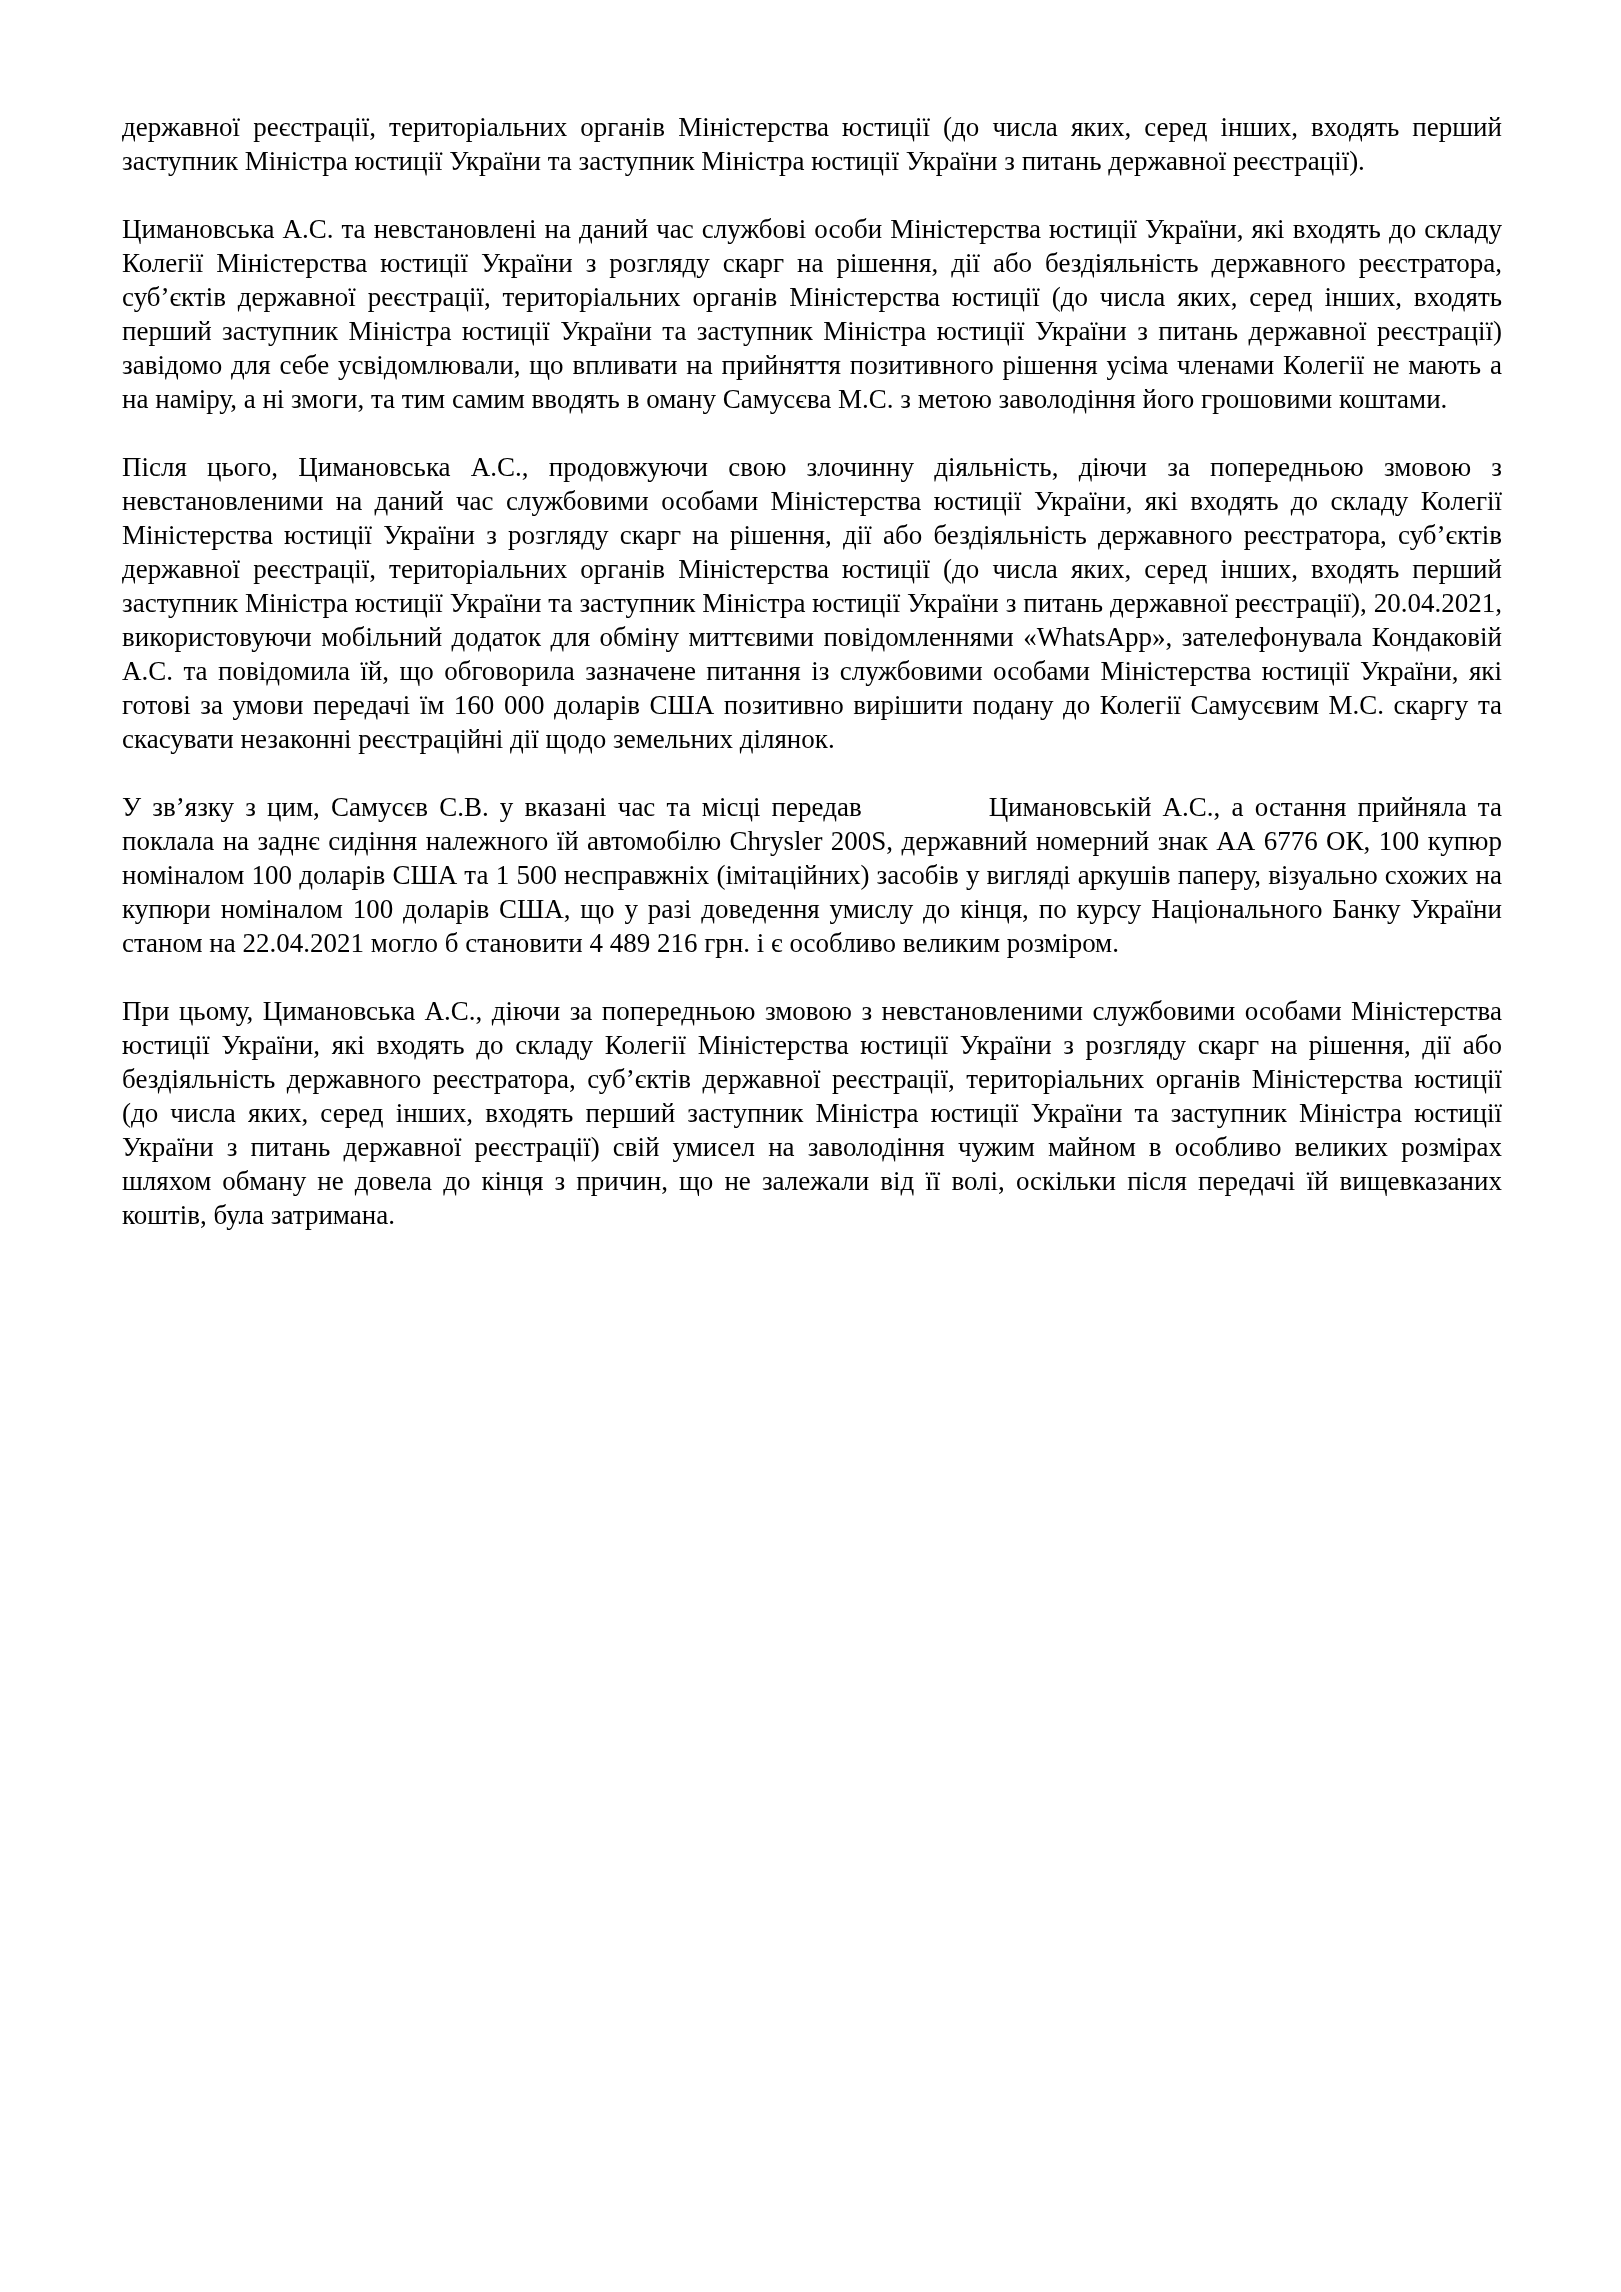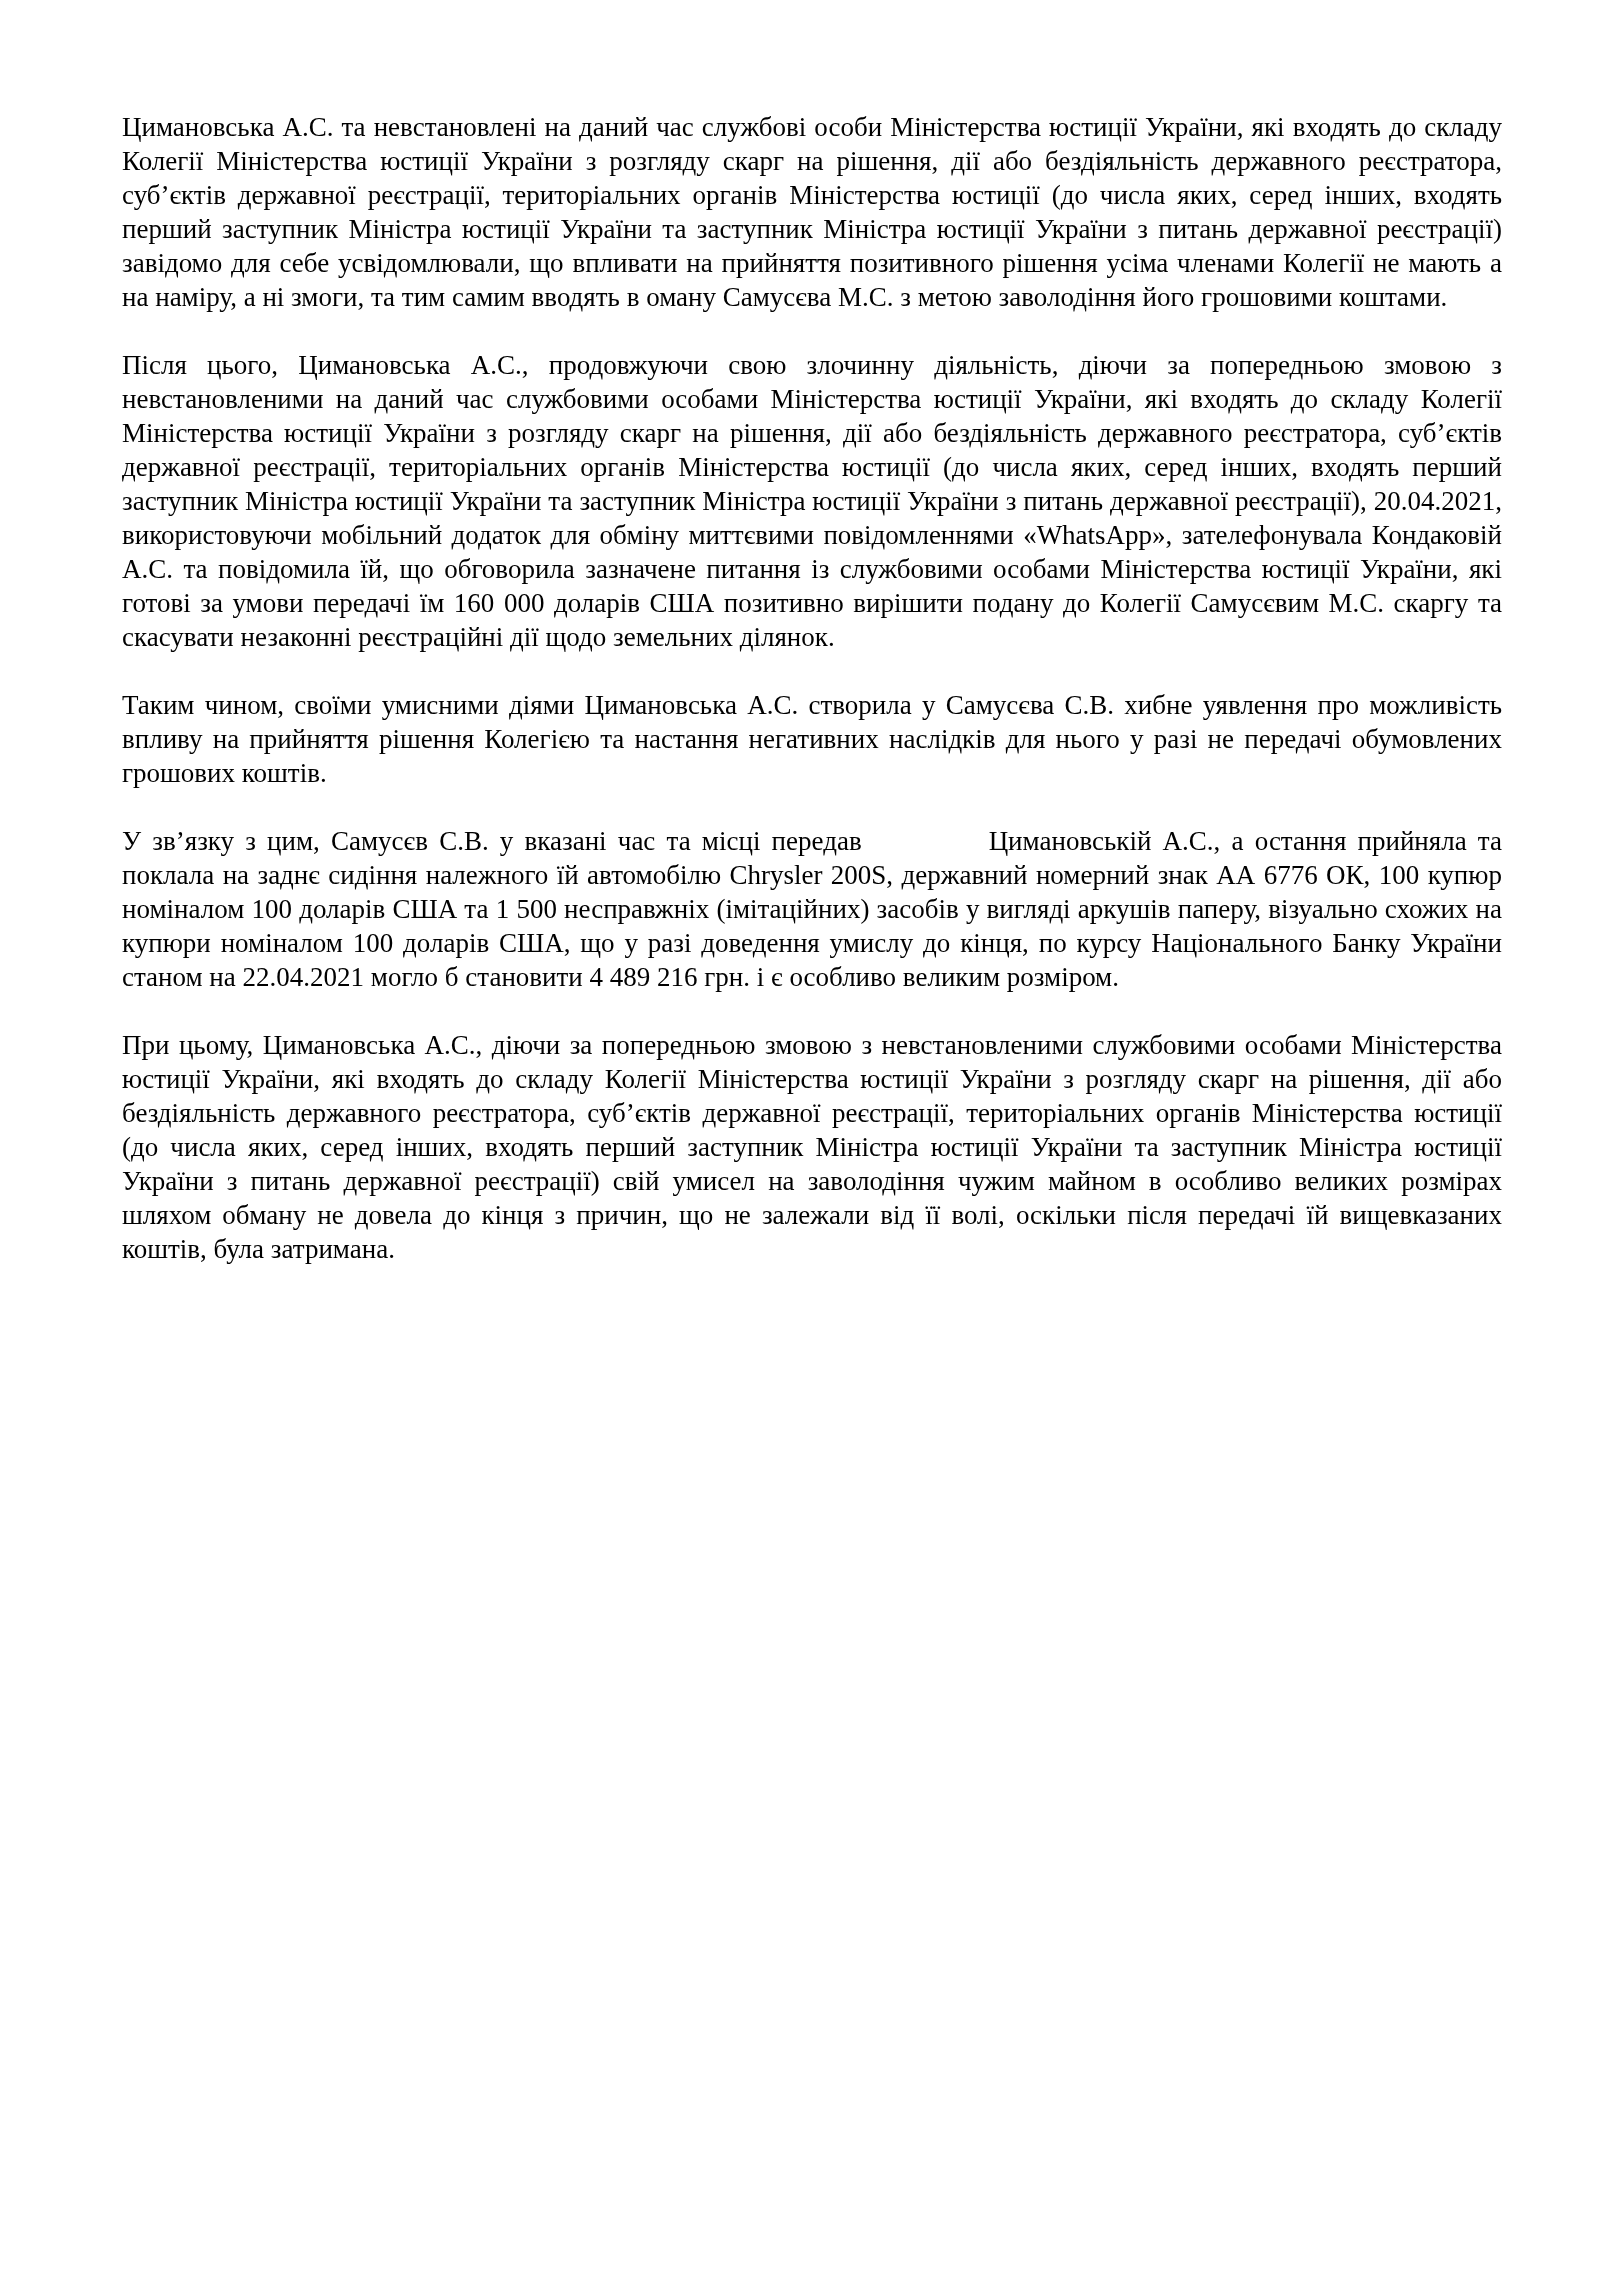--- a/index.html
+++ b/index.html
@@ -31,19 +31,19 @@
     }
     .gap {
       display: inline-block;
       width: 127px;
     }
   </style>
 </head>
 <body>
 
 <div class="page">
+  <p class="para">державної реєстрації, територіальних органів Міністерства юстиції (до числа яких, серед інших, входять перший заступник Міністра юстиції України та заступник Міністра юстиції України з питань державної реєстрації).</p>
   <p class="para">Цимановська А.С. та невстановлені на даний час службові особи Міністерства юстиції України, які входять до складу Колегії Міністерства юстиції України з розгляду скарг на рішення, дії або бездіяльність державного реєстратора, суб’єктів державної реєстрації, територіальних органів Міністерства юстиції (до числа яких, серед інших, входять перший заступник Міністра юстиції України та заступник Міністра юстиції України з питань державної реєстрації) завідомо для себе усвідомлювали, що впливати на прийняття позитивного рішення усіма членами Колегії не мають а на наміру, а ні змоги, та тим самим вводять в оману Самусєва М.С. з метою заволодіння його грошовими коштами.</p>
   <p class="para">Після цього, Цимановська А.С., продовжуючи свою злочинну діяльність, діючи за попередньою змовою з невстановленими на даний час службовими особами Міністерства юстиції України, які входять до складу Колегії Міністерства юстиції України з розгляду скарг на рішення, дії або бездіяльність державного реєстратора, суб’єктів державної реєстрації, територіальних органів Міністерства юстиції (до числа яких, серед інших, входять перший заступник Міністра юстиції України та заступник Міністра юстиції України з питань державної реєстрації), 20.04.2021, використовуючи мобільний додаток для обміну миттєвими повідомленнями «WhatsApp», зателефонувала Кондаковій А.С. та повідомила їй, що обговорила зазначене питання із службовими особами Міністерства юстиції України, які готові за умови передачі їм 160 000 доларів США позитивно вирішити подану до Колегії Самусєвим М.С. скаргу та скасувати незаконні реєстраційні дії щодо земельних ділянок.</p>
-  <p class="para">Таким чином, своїми умисними діями Цимановська А.С. створила у Самусєва С.В. хибне уявлення про можливість впливу на прийняття рішення Колегією та настання негативних наслідків для нього у разі не передачі обумовлених грошових коштів.</p>
   <p class="para"><span>У зв’язку з цим, Самусєв С.В. у вказані час та місці передав</span><span class="gap"></span><span>Цимановській А.С., а остання прийняла та поклала на заднє сидіння належного їй автомобілю Chrysler 200S, державний номерний знак АА 6776 ОК, 100 купюр номіналом 100 доларів США та 1 500 несправжніх (імітаційних) засобів у вигляді аркушів паперу, візуально схожих на купюри номіналом 100 доларів США, що у разі доведення умислу до кінця, по курсу Національного Банку України станом на 22.04.2021 могло б становити 4 489 216 грн. і є особливо великим розміром.</span></p>
   <p class="para">При цьому, Цимановська А.С., діючи за попередньою змовою з невстановленими службовими особами Міністерства юстиції України, які входять до складу Колегії Міністерства юстиції України з розгляду скарг на рішення, дії або бездіяльність державного реєстратора, суб’єктів державної реєстрації, територіальних органів Міністерства юстиції (до числа яких, серед інших, входять перший заступник Міністра юстиції України та заступник Міністра юстиції України з питань державної реєстрації) свій умисел на заволодіння чужим майном в особливо великих розмірах шляхом обману не довела до кінця з причин, що не залежали від її волі, оскільки після передачі їй вищевказаних коштів, була затримана.</p>
 </div>
 
 
 </body></html>

